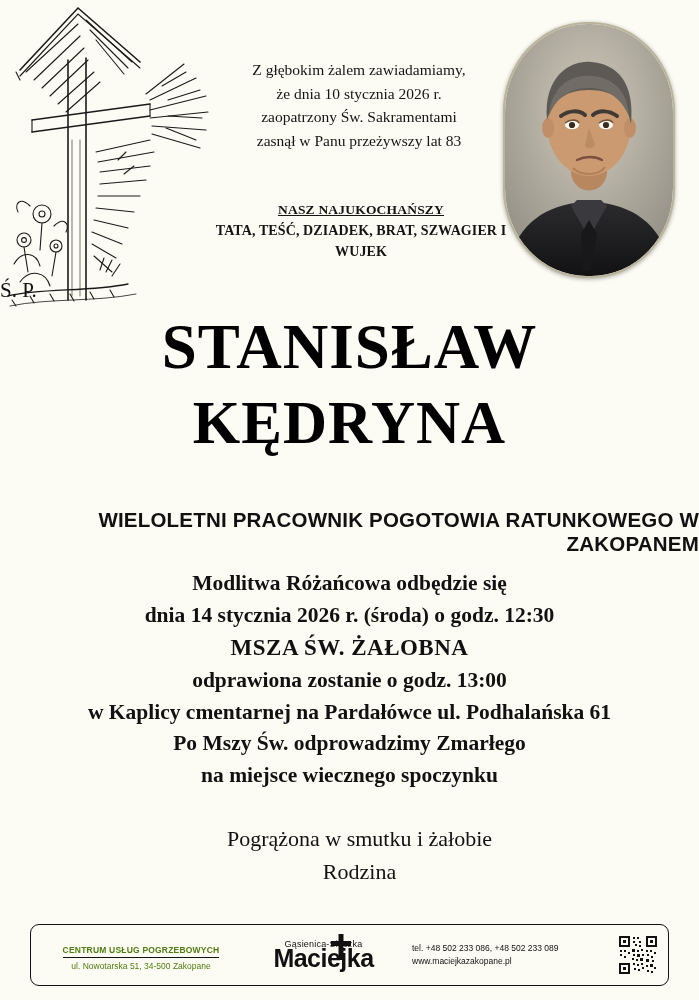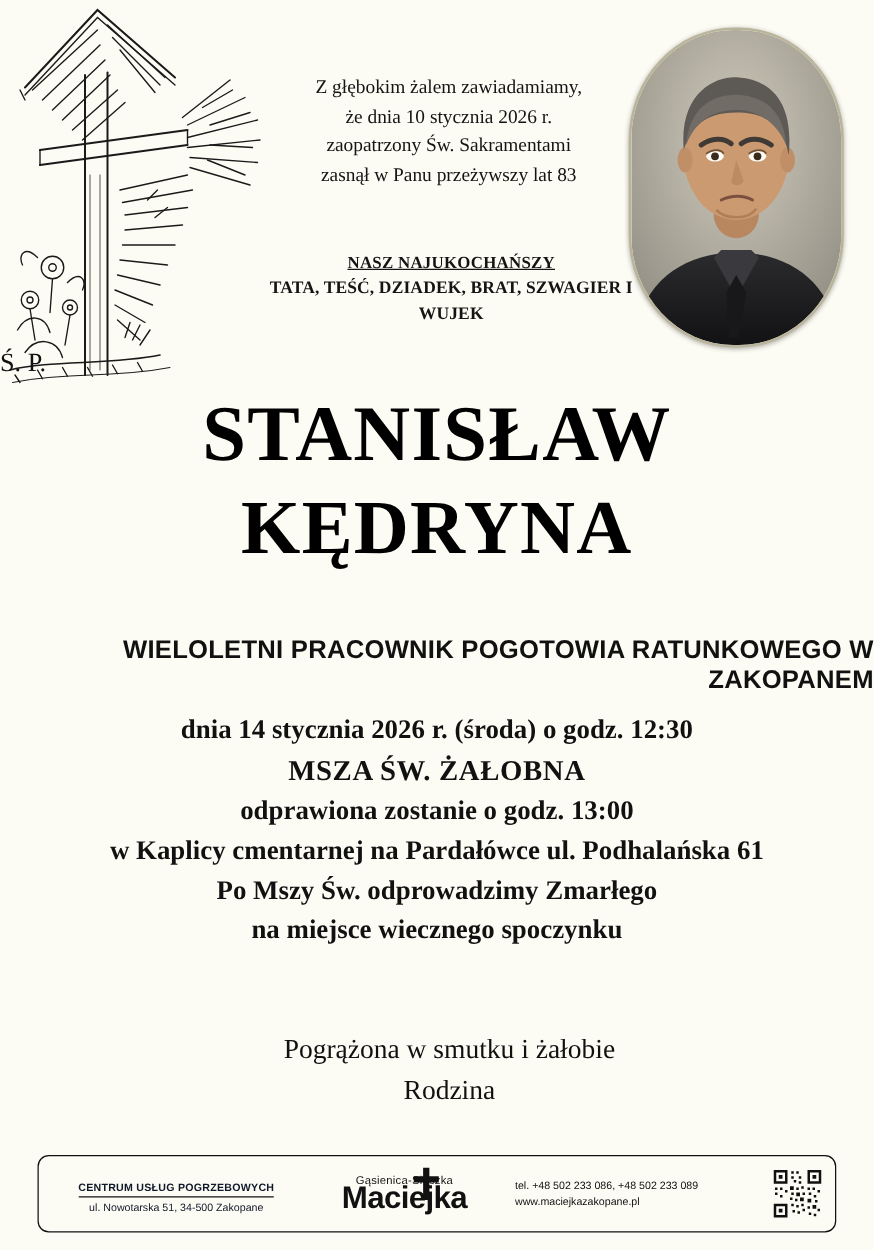--- a/index.html
+++ b/index.html
@@ -165,21 +165,21 @@
     background: #fdfcf4;
     display: flex;
     align-items: center;
     box-sizing: border-box;
     padding: 0 10px;
   }
   .footer-left {
     width: 200px;
     text-align: center;
     font-family: "Liberation Sans", sans-serif;
-    color: #0f172a;
+    color: #4d7c0f;
   }
   .footer-left .l1 {
     font-size: 8.5px;
     font-weight: bold;
     letter-spacing: .2px;
     border-bottom: 1px solid #111;
     padding-bottom: 2px;
     display: inline-block;
   }
   .footer-left .l2 {
@@ -379,20 +379,21 @@
     <div class="r1">NASZ NAJUKOCHAŃSZY</div>
     <div class="r2">TATA, TEŚĆ, DZIADEK, BRAT, SZWAGIER I WUJEK</div>
   </div>
 
   <div class="sp">Ś. P.</div>
   <div class="firstname">STANISŁAW</div>
   <div class="lastname">KĘDRYNA</div>
   <div class="subtitle">WIELOLETNI PRACOWNIK POGOTOWIA RATUNKOWEGO W ZAKOPANEM</div>
 
   <div class="ceremony">
+    <div>Modlitwa Różańcowa odbędzie się</div>
     <div>dnia 14 stycznia 2026 r. (środa) o godz. 12:30</div>
     <div class="big">MSZA ŚW. ŻAŁOBNA</div>
     <div>odprawiona zostanie o godz. 13:00</div>
     <div>w Kaplicy cmentarnej na Pardałówce ul. Podhalańska 61</div>
     <div>Po Mszy Św. odprowadzimy Zmarłego</div>
     <div>na miejsce wiecznego spoczynku</div>
   </div>
 
   <div class="family">
     <div>Pogrążona w smutku i żałobie</div>

